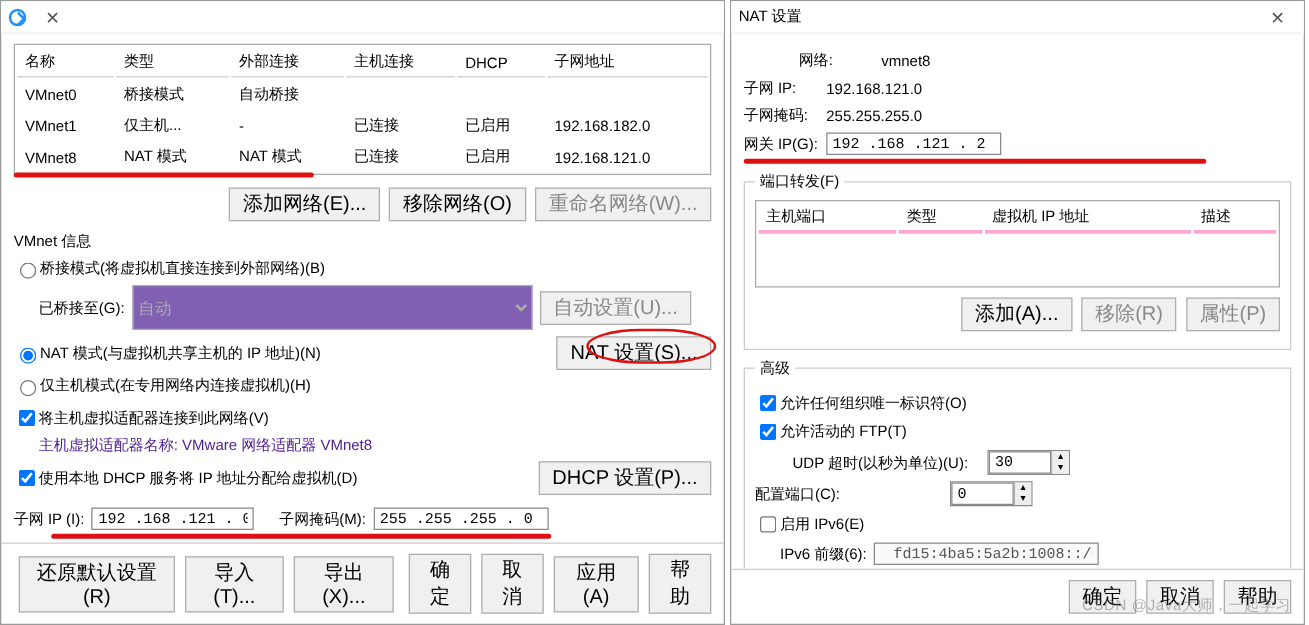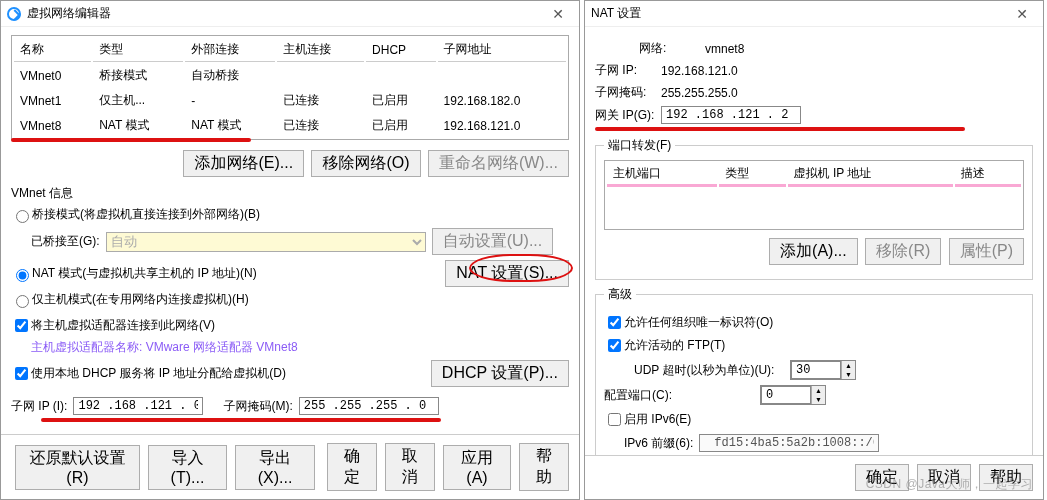--- a/index.html
+++ b/index.html
@@ -19,21 +19,21 @@
 .tbl thead th { background: #fff; border-bottom: 1px solid #ccc; }
 .btnrow { margin: 8px 0; text-align: right; }
 button.btn { font-size: 16px; padding: 2px 10px; margin-left: 4px; background: #f0f0f0; border: 1px solid #adadad; }
 button.btn:disabled { color: #888; }
 .field { display: flex; align-items: center; margin: 5px 0; }
 .field label { margin-right: 6px; }
 .field input[type=text] { border: 1px solid #888; padding: 1px 4px; font-size: 12px; font-family: "Courier New", monospace; height: 18px; }
 .grouptitle { color: #000; margin-bottom: 4px; }
 .radio-row, .chk-row { display: flex; align-items: center; margin: 4px 0; }
 .indent { margin-left: 20px; }
-select.combo { width: 320px; height: 20px; border: 1px solid #888; background: #fef9c3; color: #888; }
+select.combo { width: 320px; height: 36px; border: 1px solid #888; background: #4c1d95; color: #888; }
 .bottombar { border-top: 1px solid #ccc; padding: 8px 10px; display: flex; align-items: center; gap: 4px; }
 .bottombar .spacer { flex: 1; }
 fieldset.fs { border: 1px solid #ccc; padding: 6px 8px; margin: 6px 0; }
 fieldset.fs legend { font-size: 12px; padding: 0 4px; }
 .small-table { border: 1px solid #aaa; width: 100%; height: 60px; }
 .small-table th { font-weight: normal; text-align: left; padding: 2px 6px; border-bottom: 3px solid #f9a8d4; font-size: 12px; }
 .hand-underline { height: 4px; background: #d11; border-radius: 2px; margin-top: -2px; }
 .hand-circle { position: absolute; border: 2px solid #d11; border-radius: 50%/60%; pointer-events: none; }
 .num-updown { display: inline-flex; border: 1px solid #888; height: 20px; }
 .num-updown input { border: none; width: 50px; padding: 0 4px; }
@@ -42,21 +42,20 @@
 .watermark { position: absolute; right: 10px; bottom: 6px; font-size: 12px; color: rgba(120,120,120,.55); pointer-events: none; letter-spacing: .5px; }
 </style>
 </head>
 <body>
 
 <div class="desk">
 
   <div class="win win-left">
     <div class="titlebar">
       <span class="icon"></span>
-      <span class="title">虚拟网络编辑器</span>
       <span class="x">✕</span>
     </div>
     <div class="body">
       <table class="tbl">
         <thead>
             <tr>
           <th>名称</th>
           <th>类型</th>
           <th>外部连接</th>
           <th>主机连接</th>
@@ -123,21 +122,21 @@
 
       <div class="radio-row">
         <input type="radio" name="mode" style="">
         <label>仅主机模式(在专用网络内连接虚拟机)(H)</label>
       </div>
 
       <div class="chk-row" style="margin-top:8px;">
         <input type="checkbox" checked="" style="">
         <label>将主机虚拟适配器连接到此网络(V)</label>
       </div>
-      <div class="indent" style="color:#8b5cf6;">主机虚拟适配器名称: VMware 网络适配器 VMnet8</div>
+      <div class="indent" style="color:#4c1d95;">主机虚拟适配器名称: VMware 网络适配器 VMnet8</div>
 
       <div class="chk-row">
         <input type="checkbox" checked="" style="">
         <label>使用本地 DHCP 服务将 IP 地址分配给虚拟机(D)</label>
         <div style="flex:1"></div>
         <button class="btn">DHCP 设置(P)...</button>
       </div>
 
       <div class="field" style="margin-top:10px;">
         <label>子网 IP (I):</label>

